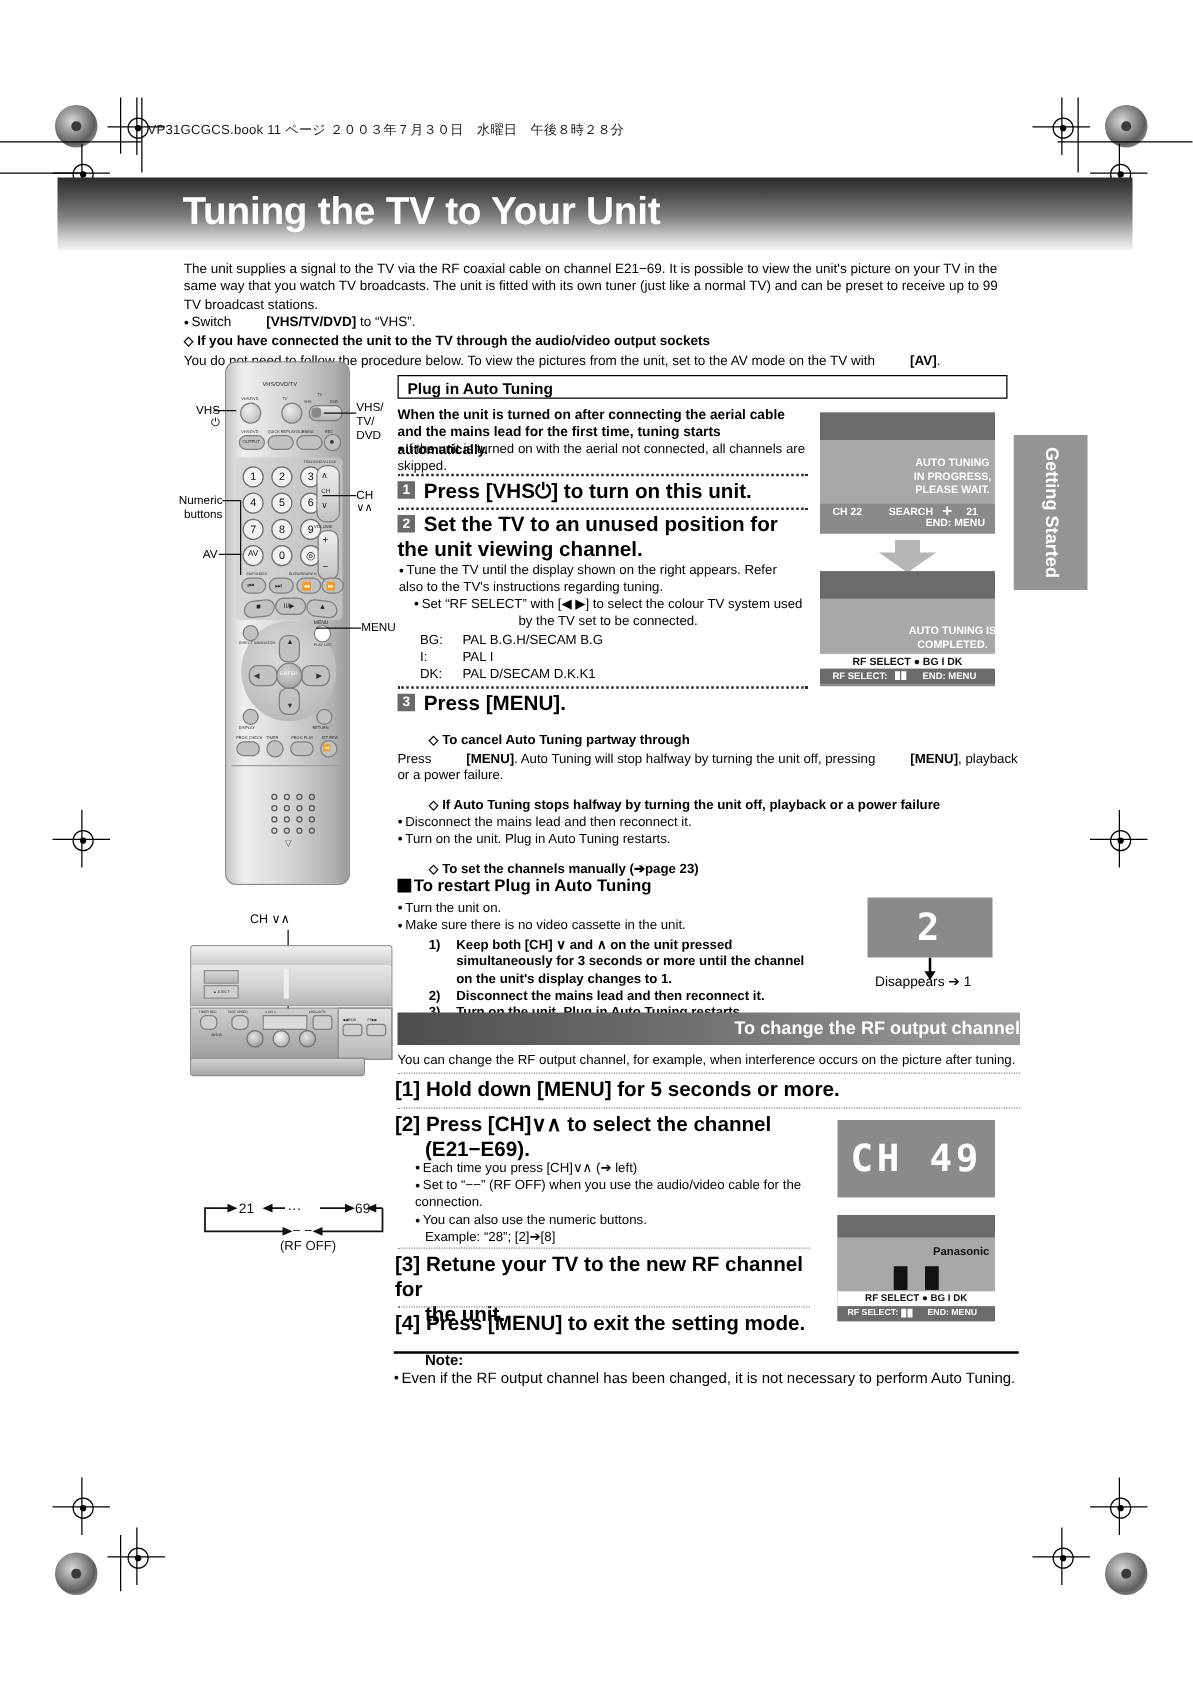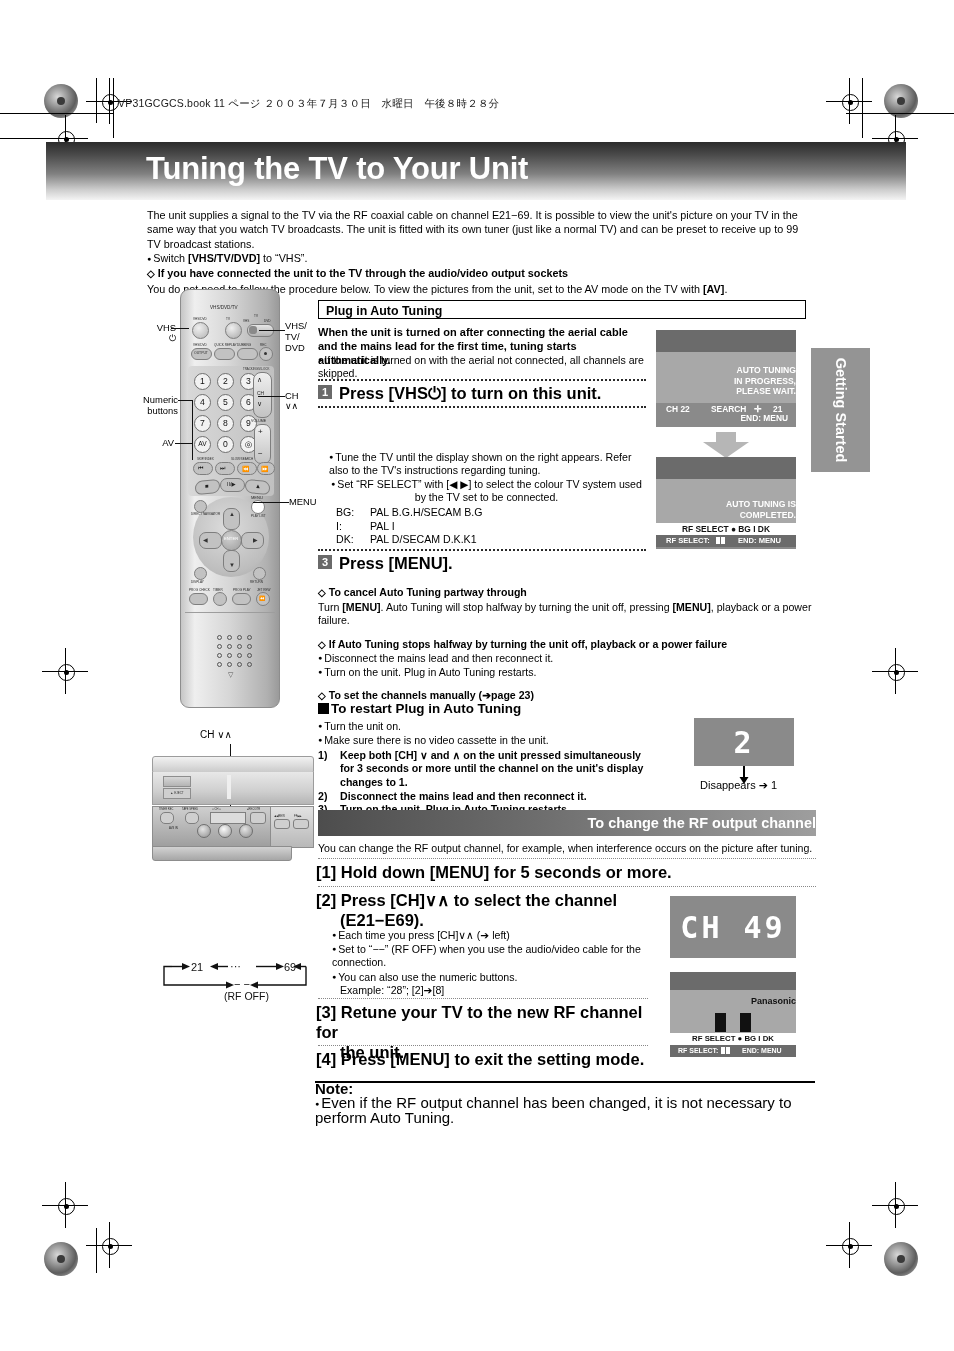--- a/index.html
+++ b/index.html
@@ -24,21 +24,21 @@
   .fileinfo{position:absolute;left:118px;top:97px;font-size:10.5px;color:#1a1a1a;letter-spacing:.2px;white-space:nowrap;}
 
   
   .banner{position:absolute;left:46px;top:142px;width:860px;height:58px;
     background:linear-gradient(to bottom,#2b2b2b 0%,#4a4a4a 22%,#818181 55%,#cdcdcd 82%,#f4f4f4 100%);}
   .banner-title{position:absolute;left:146px;top:151px;font-size:31px;font-weight:bold;color:#fff;letter-spacing:-0.2px;}
 
   
   .intro{position:absolute;left:147px;top:208px;width:663px;font-size:10.8px;line-height:14.4px;}
   .intro p{margin:0;}
-  .b{font-weight:bold;}
+  .b{font-weight:bold;margin-left:25px;}
   .bul::before{content:"\25CF";font-size:7px;vertical-align:1.5px;margin-right:2px;}
   .dia::before{content:"\25C7";font-size:10px;margin-right:3px;}
 
   
   .sidetab{position:absolute;left:811px;top:348px;width:59px;height:124px;background:#949494;}
   .sidetab span{position:absolute;left:50%;top:50%;transform:translate(-50%,-50%) rotate(90deg);
      white-space:nowrap;color:#fff;font-weight:bold;font-size:14.5px;}
 
   
   .secbar{position:absolute;border:1px solid #000;font-weight:bold;font-size:12.4px;padding:3px 7px;box-sizing:border-box;}
@@ -56,21 +56,21 @@
   .dashline{position:absolute;height:0;border-top:2px dotted #2a2a2a;}
 
   
   .bstep{font-size:16.5px;font-weight:bold;line-height:20px;}
   .thinrule{position:absolute;height:0;border-top:1px dotted #888;}
 
   
   .tvbox{position:absolute;background:#8a8a8a;}
   .tvbox .topband{position:absolute;left:0;right:0;top:0;height:22px;background:#6b6b6b;}
   .tvbox .screen{position:absolute;left:0;right:0;background:#a8a8a8;}
-  .tvtext{position:absolute;color:#fff;font-weight:bold;font-size:8.6px;line-height:10.5px;text-align:right;width:100%;}
+  .tvtext{position:absolute;color:#fff;font-weight:bold;font-size:8.6px;line-height:10.5px;text-align:center;width:100%;margin-left:36px;}
   .osdrow{position:absolute;left:0;right:0;color:#fff;font-weight:bold;font-size:8.4px;}
   .osdwhite{position:absolute;left:0;right:0;background:#fff;color:#111;font-weight:bold;font-size:8.4px;text-align:center;}
   .osddark{position:absolute;left:0;right:0;background:#6b6b6b;color:#fff;font-weight:bold;font-size:7.6px;}
 
   
   .fl{position:absolute;background:#8a8a8a;display:flex;align-items:center;justify-content:center;}
   .flseg{font-family:"DejaVu Sans Mono",monospace;color:#fff;font-weight:bold;letter-spacing:3px;}
 
   
   .remote{position:absolute;left:180px;top:289px;width:98px;height:417px;border-radius:9px;
@@ -84,21 +84,21 @@
   .callout{position:absolute;font-size:9.4px;line-height:11px;}
   .cline{position:absolute;background:#111;height:1px;}
   .cvline{position:absolute;background:#111;width:1px;}
 
   
   .unit{position:absolute;left:152px;top:756px;width:160px;height:105px;}
 
   
   .cyc{position:absolute;left:160px;top:955px;width:148px;height:48px;font-size:10.4px;}
 
-  .note{position:absolute;left:315px;top:1082px;width:500px;font-size:15px;line-height:13.6px;}
+  .note{position:absolute;left:315px;top:1082px;width:500px;font-size:12px;line-height:13.6px;}
   .noterule{position:absolute;left:315px;top:1081px;width:500px;border-top:2px solid #000;}
 </style>
 </head>
 <body>
 
 <div class="page">
 
   <div class="dotblob" style="left:44px;top:84px;"></div>
   <div class="dotblob" style="left:884px;top:84px;"></div>
   <div class="dotblob" style="left:44px;top:1242px;"></div>
@@ -341,22 +341,25 @@
   <div class="rc" style="left:318px;top:353px;width:328px;">
     <span class="bul"></span><span>If the unit is turned on with the aerial not connected, all channels are skipped.</span>
   </div>
 
   <div class="dashline" style="left:318px;top:379px;width:328px;"></div>
   <div class="rc" style="left:318px;top:383px;width:328px;">
     <span class="stepnum">1</span><span class="steptitle">Press [VHS⏻] to turn on this unit.</span>
   </div>
 
   <div class="dashline" style="left:318px;top:406px;width:328px;"></div>
-
-  <div class="rc" style="left:329px;top:450px;width:315px;">
+  <div class="rc" style="left:318px;top:410px;width:328px;">
+    <span class="stepnum">2</span><span class="steptitle">Set the TV to an unused position for the unit viewing channel.</span>
+  </div>
+
+  <div class="rc" style="left:319px;top:450px;width:315px;">
     <span class="bul"></span><span>Tune the TV until the display shown on the right appears. Refer also to the TV's instructions regarding tuning.</span>
   </div>
   <div class="rc" style="left:329px;top:477px;width:315px;text-align:center;">
     <span class="bul"></span><span>Set “RF SELECT” with [◀ ▶] to select the colour TV system used by the TV set to be connected.</span>
   </div>
 
   <div class="rc" style="left:336px;top:506px;width:300px;">
     <div><span style="display:inline-block;width:34px;">BG:</span><span>PAL B.G.H/SECAM B.G</span></div>
     <div><span style="display:inline-block;width:34px;">I:</span><span>PAL I</span></div>
     <div><span style="display:inline-block;width:34px;">DK:</span><span>PAL D/SECAM D.K.K1</span></div>
@@ -402,21 +405,21 @@
       <span style="position:absolute;left:65px;top:2px;width:4px;height:7px;background:#fff;"></span>
       <span style="position:absolute;left:82px;">END: MENU</span>
     </div>
   </div>
 
   <div class="rc" style="left:318px;top:586px;width:498px;">
     <div class="b">
       <span class="dia"></span><span>To cancel Auto Tuning partway through</span>
     </div>
     <div style="margin-top:1px;">
-      <span>Turn </span><span class="b">[MENU]</span><span>. Auto Tuning will stop halfway by turning the unit off, pressing </span><span class="b">[MENU]</span><span>, playback or a power failure.</span>
+      <span>Press </span><span class="b">[MENU]</span><span>. Auto Tuning will stop halfway by turning the unit off, pressing </span><span class="b">[MENU]</span><span>, playback or a power failure.</span>
     </div>
     <div class="b" style="margin-top:10px;">
       <span class="dia"></span><span>If Auto Tuning stops halfway by turning the unit off, playback or a power failure</span>
     </div>
     <div><span class="bul"></span><span>Disconnect the mains lead and then reconnect it.</span></div>
     <div><span class="bul"></span><span>Turn on the unit. Plug in Auto Tuning restarts.</span></div>
     <div class="b" style="margin-top:9px;">
       <span class="dia"></span><span>To set the channels manually (➔page 23)</span>
     </div>
   </div>

